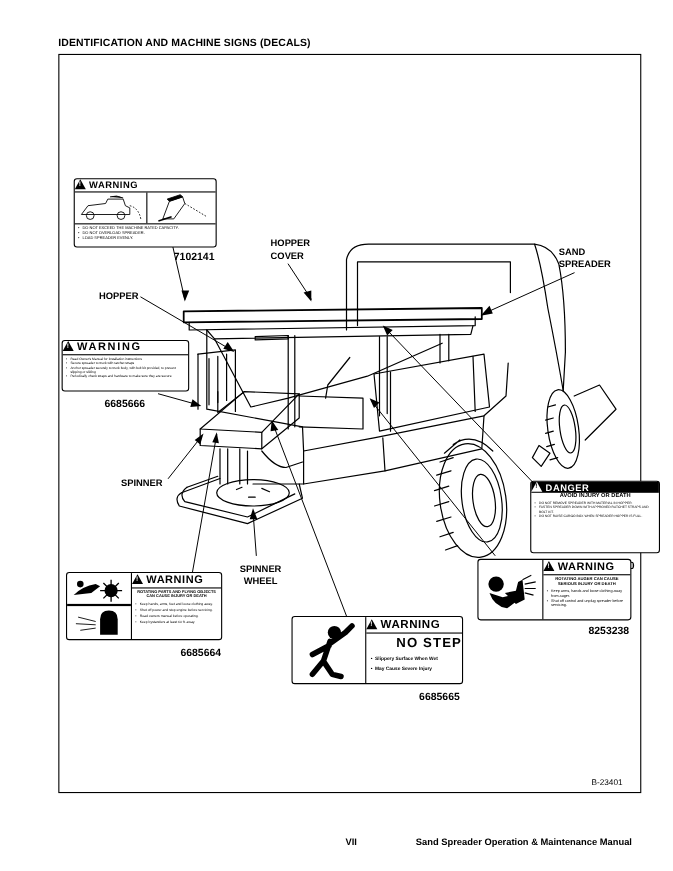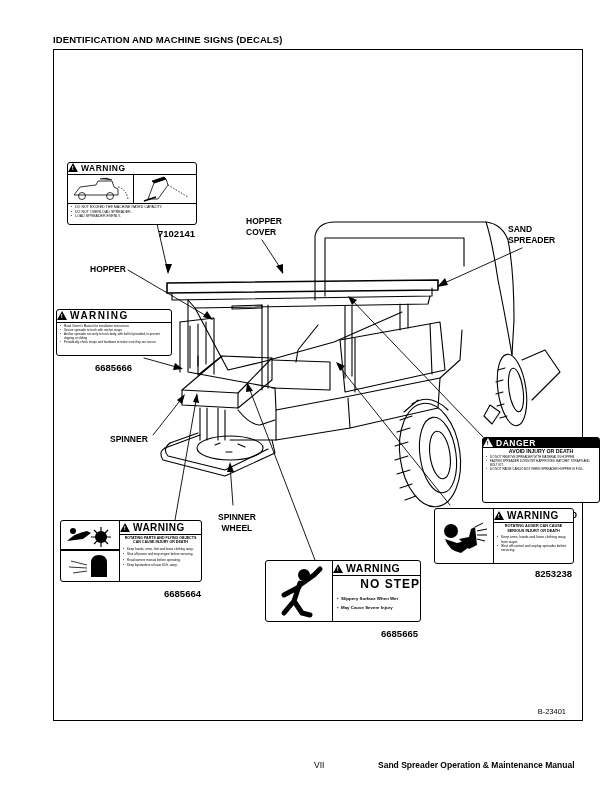--- a/index.html
+++ b/index.html
@@ -2,21 +2,21 @@
 <html><head>
 <meta charset="utf-8">
 <style>
   html, body { margin:0; padding:0; background:#fff; }
   body { width:612px; height:792px; position:relative; overflow:hidden;
          font-family:"Liberation Sans", sans-serif; color:#000; }
   .abs { position:absolute; }
   .section-title { left:53px; top:34px; font-size:9.5px; font-weight:bold; letter-spacing:0.1px; }
   .frame { left:53px; top:49px; width:530px; height:672px; border:1px solid #000; border-top:1.5px solid #000; box-sizing:border-box; }
   .fig-id { right:46px; top:707px; font-size:7.5px; }
-  .footer-page { left:314px; top:760px; font-size:8.5px; font-weight:normal; }
+  .footer-page { left:314px; top:760px; font-size:8.5px; font-weight:bold; }
   .footer-title { left:378px; top:760px; font-size:8.5px; font-weight:bold; }
   .callout { font-size:8.5px; font-weight:bold; line-height:11px; }
   .partno { font-size:9.5px; font-weight:bold; }
   svg.art { position:absolute; left:0; top:0; }
 
   
   .decal { position:absolute; border:1.3px solid #000; border-radius:3px; background:#fff; box-sizing:border-box; }
   .hdr { font-weight:bold; text-align:left; letter-spacing:0.5px; }
   .hdr.warn { border-bottom:1px solid #000; }
   .hdr.danger { background:#000; color:#fff; }

